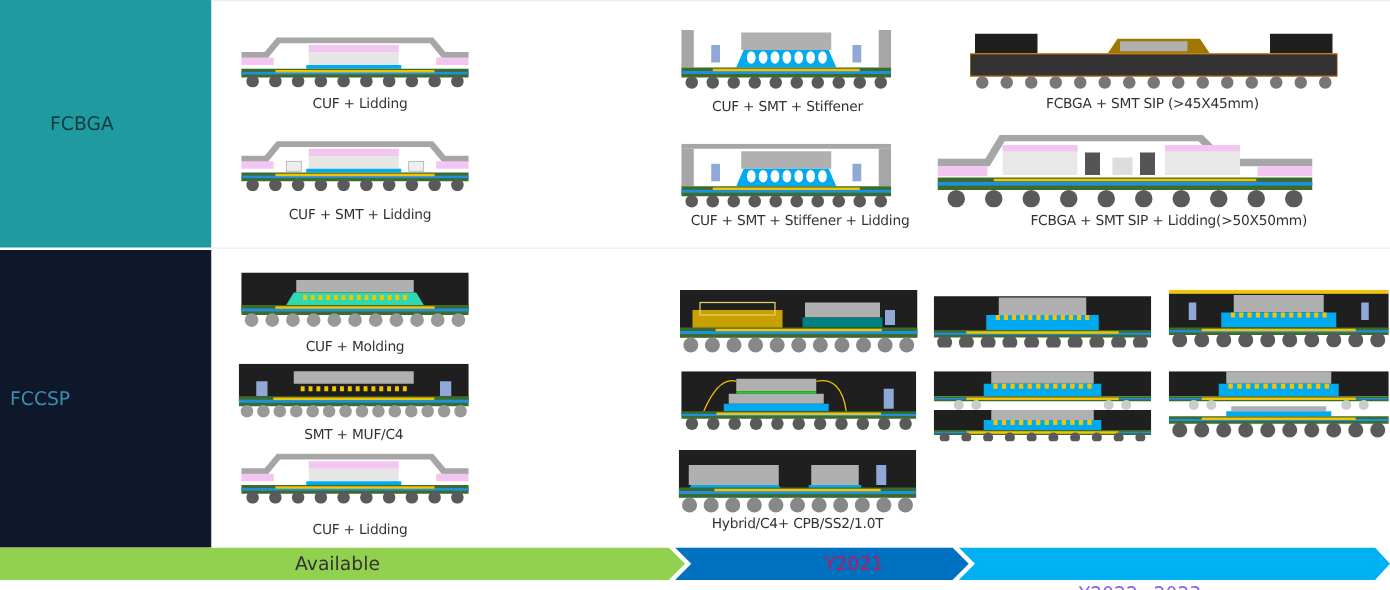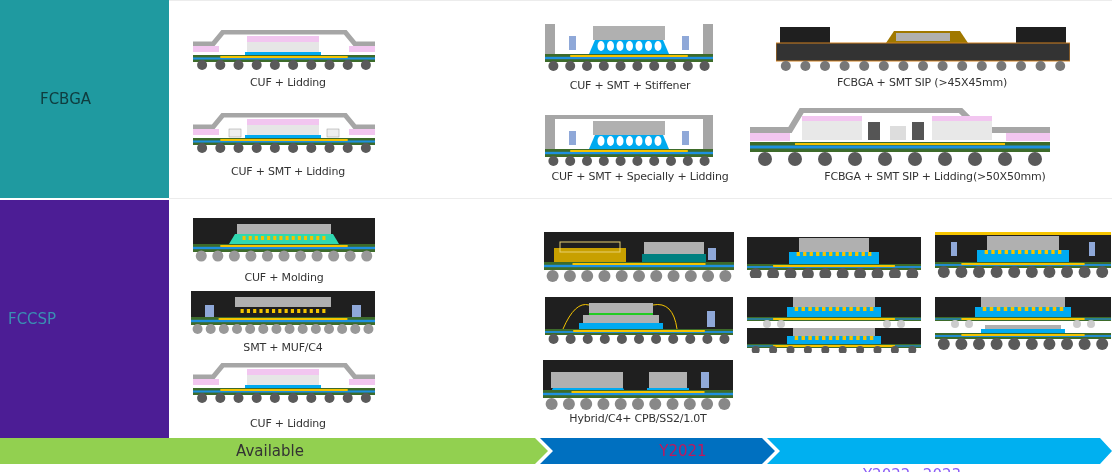--- a/index.html
+++ b/index.html
@@ -1,19 +1,19 @@
 <!DOCTYPE html>
 <html><head>
 <meta charset="utf-8">
 <style>
   html,body{margin:0;padding:0;background:#fff;}
   body{width:1112px;height:472px;position:relative;overflow:hidden;font-family:"DejaVu Sans","Liberation Sans",sans-serif;}
   .rowlabel{position:absolute;left:0;width:169px;display:flex;align-items:center;font-size:15px;padding-left:8px;box-sizing:border-box;}
   #lbl-fcbga{top:0;height:198px;background:#1f9aa0;color:#0f3c3e;padding-left:40px;}
-  #lbl-fccsp{top:200px;height:238px;background:#4c1d95;color:#3a8fb3;}
+  #lbl-fccsp{top:200px;height:238px;background:#0f172a;color:#3a8fb3;}
   .divider{position:absolute;left:169px;right:0;height:1px;background:#ececec;}
   .pkg{position:absolute;}
   .pkg svg{display:block;}
   .cap{position:absolute;font-size:11px;color:#333;text-align:center;white-space:nowrap;letter-spacing:-0.2px;}
   .note{position:absolute;left:752px;top:378px;width:340px;font-size:12.5px;color:#333;text-align:center;line-height:16px;}
   .timeline{position:absolute;left:0;top:438px;width:1112px;height:26px;}
   .tl-label{position:absolute;top:438px;height:26px;line-height:26px;font-size:15px;text-align:center;}
 </style>
 </head>
 <body>
@@ -135,21 +135,21 @@
       <circle cx="42" cy="46" r="5" fill="#5a5a5a"></circle>
       <circle cx="58.800000000000004" cy="46" r="5" fill="#5a5a5a"></circle>
       <circle cx="75.60000000000001" cy="46" r="5" fill="#5a5a5a"></circle>
       <circle cx="92.4" cy="46" r="5" fill="#5a5a5a"></circle>
       <circle cx="109.20000000000002" cy="46" r="5" fill="#5a5a5a"></circle>
       <circle cx="126.00000000000001" cy="46" r="5" fill="#5a5a5a"></circle>
       <circle cx="142.8" cy="46" r="5" fill="#5a5a5a"></circle>
       <circle cx="159.60000000000002" cy="46" r="5" fill="#5a5a5a"></circle>
     </svg>
   </div>
-<div class="cap" style="left:530px;top:170px;width:220px">CUF + SMT + Specially + Lidding</div>
+<div class="cap" style="left:530px;top:170px;width:220px">CUF + SMT + Stiffener + Lidding</div>
 
 <div class="pkg" style="left:776px;top:25px">
     <svg width="294" height="48" viewBox="0 0 294 48">
       <rect x="4" y="2" width="50" height="16" fill="#1f1f1f"></rect>
       <rect x="240" y="2" width="50" height="16" fill="#1f1f1f"></rect>
       <polygon points="110,18 118,6 184,6 192,18" fill="#a07800"></polygon>
       <rect x="120" y="8" width="54" height="8" fill="#b0b0b0"></rect>
       <rect x="0" y="18" width="294" height="18" fill="#333" stroke="#d08020" stroke-width="1"></rect>
       <circle cx="9.8" cy="41" r="5" fill="#777"></circle>
       <circle cx="29.400000000000002" cy="41" r="5" fill="#777"></circle>

